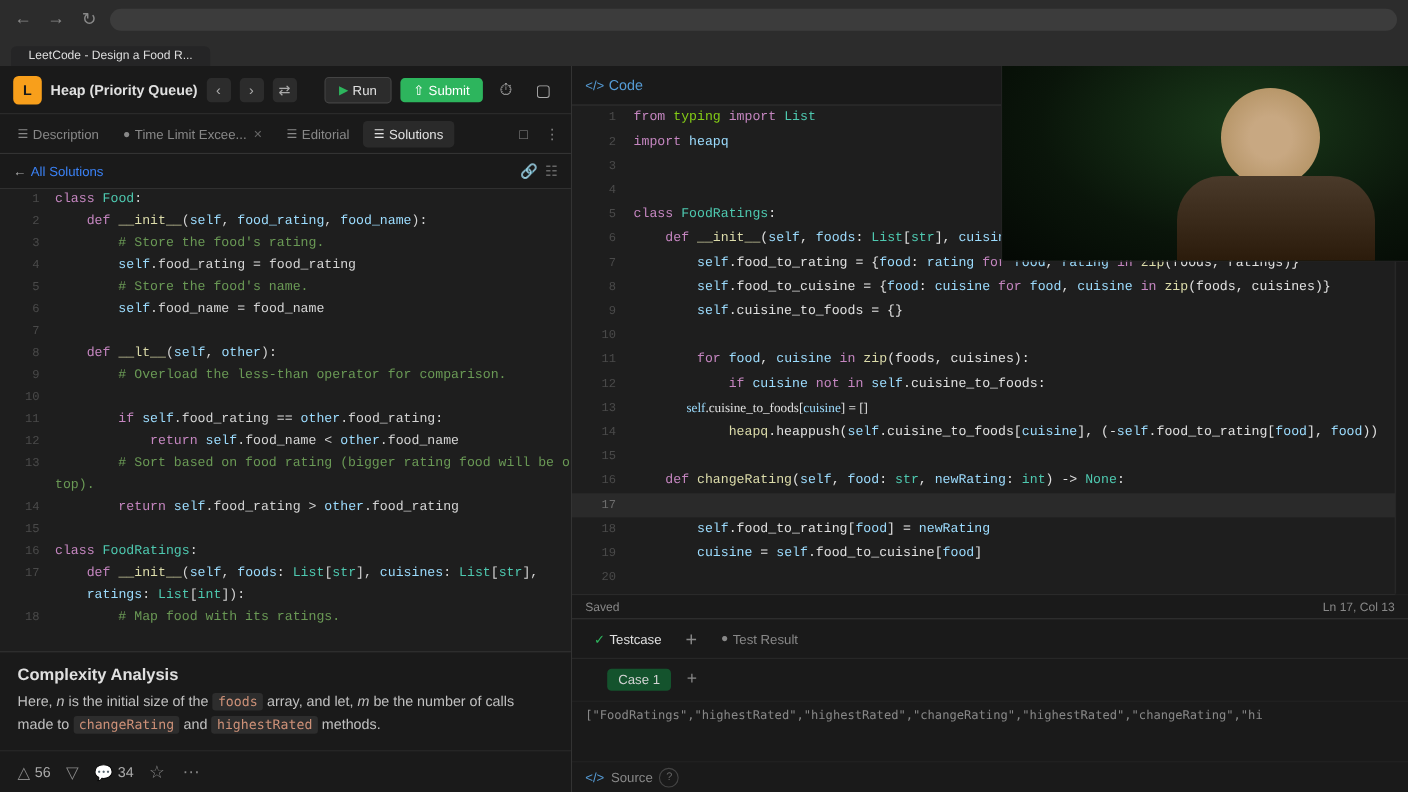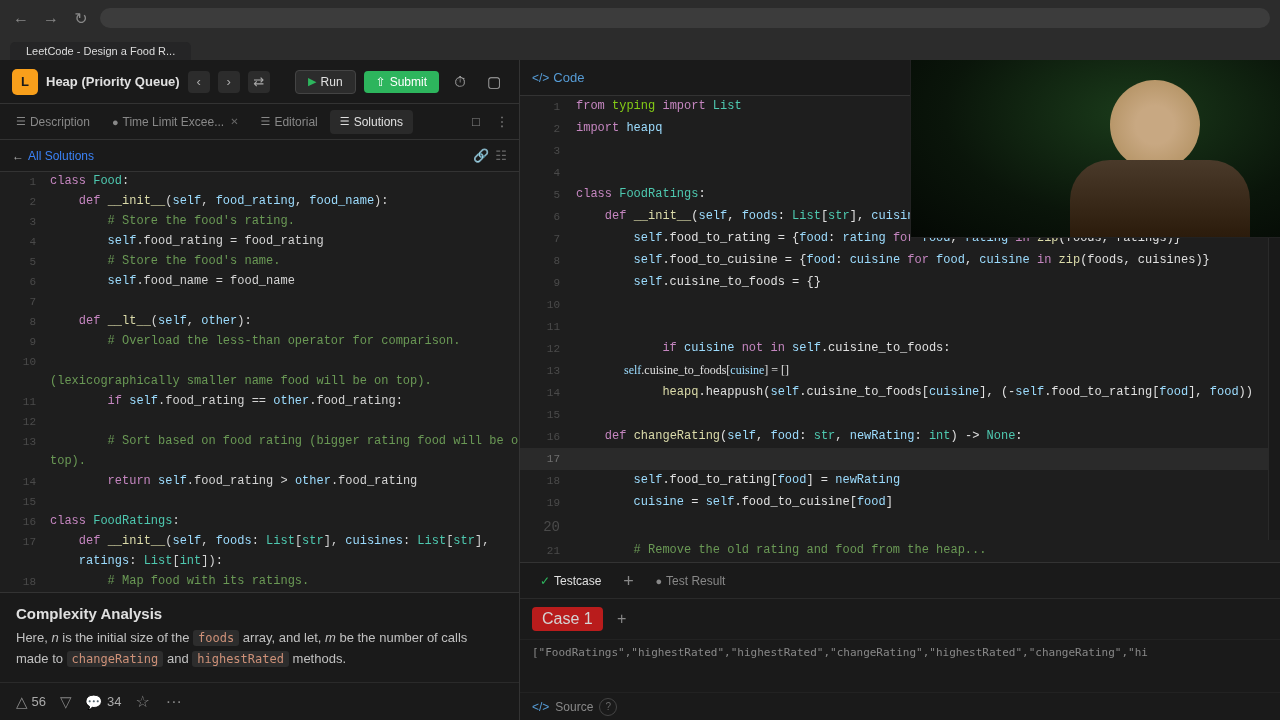--- a/index.html
+++ b/index.html
@@ -128,32 +128,29 @@
 
       <div style="display:flex;padding:0 8px;min-height:20px;">
         <span style="color:#4a4a4a;width:28px;text-align:right;margin-right:14px;font-size:11px;user-select:none;padding-top:1px;flex-shrink:0;">9</span>
         <span style="color:#6a9955;white-space:pre;">        # Overload the less-than operator for comparison.</span>
       </div>
 
       <div style="display:flex;padding:0 8px;min-height:20px;">
         <span style="color:#4a4a4a;width:28px;text-align:right;margin-right:14px;font-size:11px;user-select:none;padding-top:1px;flex-shrink:0;">10</span>
       </div>
 
-      <div style="display:flex;padding:0 8px;min-height:20px;">
-        <span style="color:#4a4a4a;width:28px;text-align:right;margin-right:14px;font-size:11px;user-select:none;padding-top:1px;flex-shrink:0;"></span>
-        <span style="color:#6a9955;white-space:pre;">(lexicographically smaller name food will be on top).</span>
-      </div>
 
       <div style="display:flex;padding:0 8px;min-height:20px;">
         <span style="color:#4a4a4a;width:28px;text-align:right;margin-right:14px;font-size:11px;user-select:none;padding-top:1px;flex-shrink:0;">11</span>
         <span style="color:#d4d4d4;white-space:pre;">        <span style="color:#c586c0;">if</span> <span style="color:#9cdcfe;">self</span>.food_rating == <span style="color:#9cdcfe;">other</span>.food_rating:</span>
       </div>
 
       <div style="display:flex;padding:0 8px;min-height:20px;">
         <span style="color:#4a4a4a;width:28px;text-align:right;margin-right:14px;font-size:11px;user-select:none;padding-top:1px;flex-shrink:0;">12</span>
+        <span style="color:#d4d4d4;white-space:pre;">            <span style="color:#c586c0;">return</span> <span style="color:#9cdcfe;">self</span>.food_name &lt; <span style="color:#9cdcfe;">other</span>.food_name</span>
       </div>
 
       <div style="display:flex;padding:0 8px;min-height:20px;">
         <span style="color:#4a4a4a;width:28px;text-align:right;margin-right:14px;font-size:11px;user-select:none;padding-top:1px;flex-shrink:0;">13</span>
         <span style="color:#6a9955;white-space:pre;">        # Sort based on food rating (bigger rating food will be on</span>
       </div>
 
       <div style="display:flex;padding:0 8px;min-height:20px;">
         <span style="color:#4a4a4a;width:28px;text-align:right;margin-right:14px;font-size:11px;user-select:none;padding-top:1px;flex-shrink:0;"></span>
         <span style="color:#6a9955;white-space:pre;">top).</span>
@@ -291,20 +288,21 @@
         <span style="white-space:pre;">        <span style="color:#9cdcfe;">self</span>.cuisine_to_foods = {}</span>
       </div>
 
       <div style="display:flex;padding:0 12px;min-height:22px;">
         <span style="color:#4a4a4a;width:28px;text-align:right;margin-right:16px;font-size:11px;user-select:none;flex-shrink:0;padding-top:2px;">10</span>
         <span></span>
       </div>
 
       <div style="display:flex;padding:0 12px;min-height:22px;">
         <span style="color:#4a4a4a;width:28px;text-align:right;margin-right:16px;font-size:11px;user-select:none;flex-shrink:0;padding-top:2px;">11</span>
+        <span style="white-space:pre;">        <span style="color:#c586c0;">for</span> <span style="color:#9cdcfe;">food</span>, <span style="color:#9cdcfe;">cuisine</span> <span style="color:#c586c0;">in</span> <span style="color:#dcdcaa;">zip</span>(foods, cuisines):</span>
       </div>
 
       <div style="display:flex;padding:0 12px;min-height:22px;">
         <span style="color:#4a4a4a;width:28px;text-align:right;margin-right:16px;font-size:11px;user-select:none;flex-shrink:0;padding-top:2px;">12</span>
         <span style="white-space:pre;">            <span style="color:#c586c0;">if</span> <span style="color:#9cdcfe;">cuisine</span> <span style="color:#c586c0;">not in</span> <span style="color:#9cdcfe;">self</span>.cuisine_to_foods:</span>
       </div>
 
       <div style="display:flex;padding:0 12px;min-height:22px;">
         <span style="color:#4a4a4a;width:28px;text-align:right;margin-right:16px;font-size:11px;user-select:none;flex-shrink:0;padding-top:2px;">13</span>
         <span style="white-space:pre;font-family:Liberation Serif, serif;">                <span style="color:#9cdcfe;">self</span>.cuisine_to_foods[<span style="color:#9cdcfe;">cuisine</span>] = []</span>
@@ -333,49 +331,53 @@
         <span style="color:#4a4a4a;width:28px;text-align:right;margin-right:16px;font-size:11px;user-select:none;flex-shrink:0;padding-top:2px;">18</span>
         <span style="white-space:pre;">        <span style="color:#9cdcfe;">self</span>.food_to_rating[<span style="color:#9cdcfe;">food</span>] = <span style="color:#9cdcfe;">newRating</span></span>
       </div>
 
       <div style="display:flex;padding:0 12px;min-height:22px;">
         <span style="color:#4a4a4a;width:28px;text-align:right;margin-right:16px;font-size:11px;user-select:none;flex-shrink:0;padding-top:2px;">19</span>
         <span style="white-space:pre;">        <span style="color:#9cdcfe;">cuisine</span> = <span style="color:#9cdcfe;">self</span>.food_to_cuisine[<span style="color:#9cdcfe;">food</span>]</span>
       </div>
 
       <div style="display:flex;padding:0 12px;min-height:22px;">
-        <span style="color:#4a4a4a;width:28px;text-align:right;margin-right:16px;font-size:14px;user-select:none;flex-shrink:0;padding-top:2px;">20</span>
+        <span style="color:#4a4a4a;width:28px;text-align:right;margin-right:16px;font-size:11px;user-select:none;flex-shrink:0;padding-top:2px;">20</span>
         <span></span>
       </div>
 
       <div style="display:flex;padding:0 12px;min-height:22px;">
         <span style="color:#4a4a4a;width:28px;text-align:right;margin-right:16px;font-size:11px;user-select:none;flex-shrink:0;padding-top:2px;">21</span>
         <span style="white-space:pre;color:#6a9955;">        # Remove the old rating and food from the heap...</span>
       </div>
     </div>
 
     <div style="position:absolute;right:0;top:36px;bottom:180px;width:12px;background:#1a1a1a;border-left:1px solid #2a2a2a;"></div>
 
+    <div style="background:#1a1a1a;border-top:1px solid #2a2a2a;height:22px;padding:0 12px;display:flex;align-items:center;gap:12px;font-size:11px;color:#888;">
+      <span>Saved</span>
+      <span style="margin-left:auto;">Ln 17, Col 13</span>
+    </div>
 
     <div style="background:#1a1a1a;border-top:1px solid #333;height:158px;display:flex;flex-direction:column;">
 
       <div style="display:flex;align-items:center;padding:0 12px;height:36px;gap:8px;border-bottom:1px solid #2a2a2a;">
         <div style="font-size:12px;color:#e0e0e0;cursor:pointer;padding:4px 8px;border-radius:4px;display:flex;align-items:center;gap:4px;">
           <span style="color:#2db55d;font-size:12px;">✓</span>
           <span>Testcase</span>
         </div>
         <button style="background:none;border:none;color:#888;cursor:pointer;font-size:18px;width:22px;height:22px;display:flex;align-items:center;justify-content:center;line-height:1;">+</button>
         <div style="font-size:12px;color:#888;cursor:pointer;padding:4px 8px;border-radius:4px;display:flex;align-items:center;gap:4px;">
           <span style="color:#888;font-size:11px;">●</span>
           <span>Test Result</span>
         </div>
       </div>
 
       <div style="padding:8px 12px;display:flex;align-items:center;gap:8px;border-bottom:1px solid #222;">
-        <span style="background:#b91c1c;color:#d4d4d4;padding:3px 10px;border-radius:4px;font-size:16px;cursor:pointer;">Case 1</span>
+        <span style="background:#14532d;color:#d4d4d4;padding:3px 10px;border-radius:4px;font-size:12px;cursor:pointer;margin-left:20px;">Case 1</span>
         <button style="background:none;border:none;color:#888;cursor:pointer;font-size:16px;width:22px;height:22px;display:flex;align-items:center;justify-content:center;">+</button>
       </div>
 
       <div style="padding:6px 12px;font-size:11px;color:#888;font-family:monospace;overflow:hidden;flex:1;display:flex;align-items:flex-start;flex-direction:column;">
         <div style="white-space:nowrap;overflow:hidden;text-overflow:ellipsis;width:100%;color:#888;font-size:11px;font-family:monospace;">["FoodRatings","highestRated","highestRated","changeRating","highestRated","changeRating","hi</div>
       </div>
 
       <div style="padding:4px 12px;border-top:1px solid #222;display:flex;align-items:center;gap:6px;height:28px;">
         <span style="color:#569cd6;font-size:12px;">&lt;/&gt;</span>
         <span style="color:#888;font-size:12px;cursor:pointer;">Source</span>

